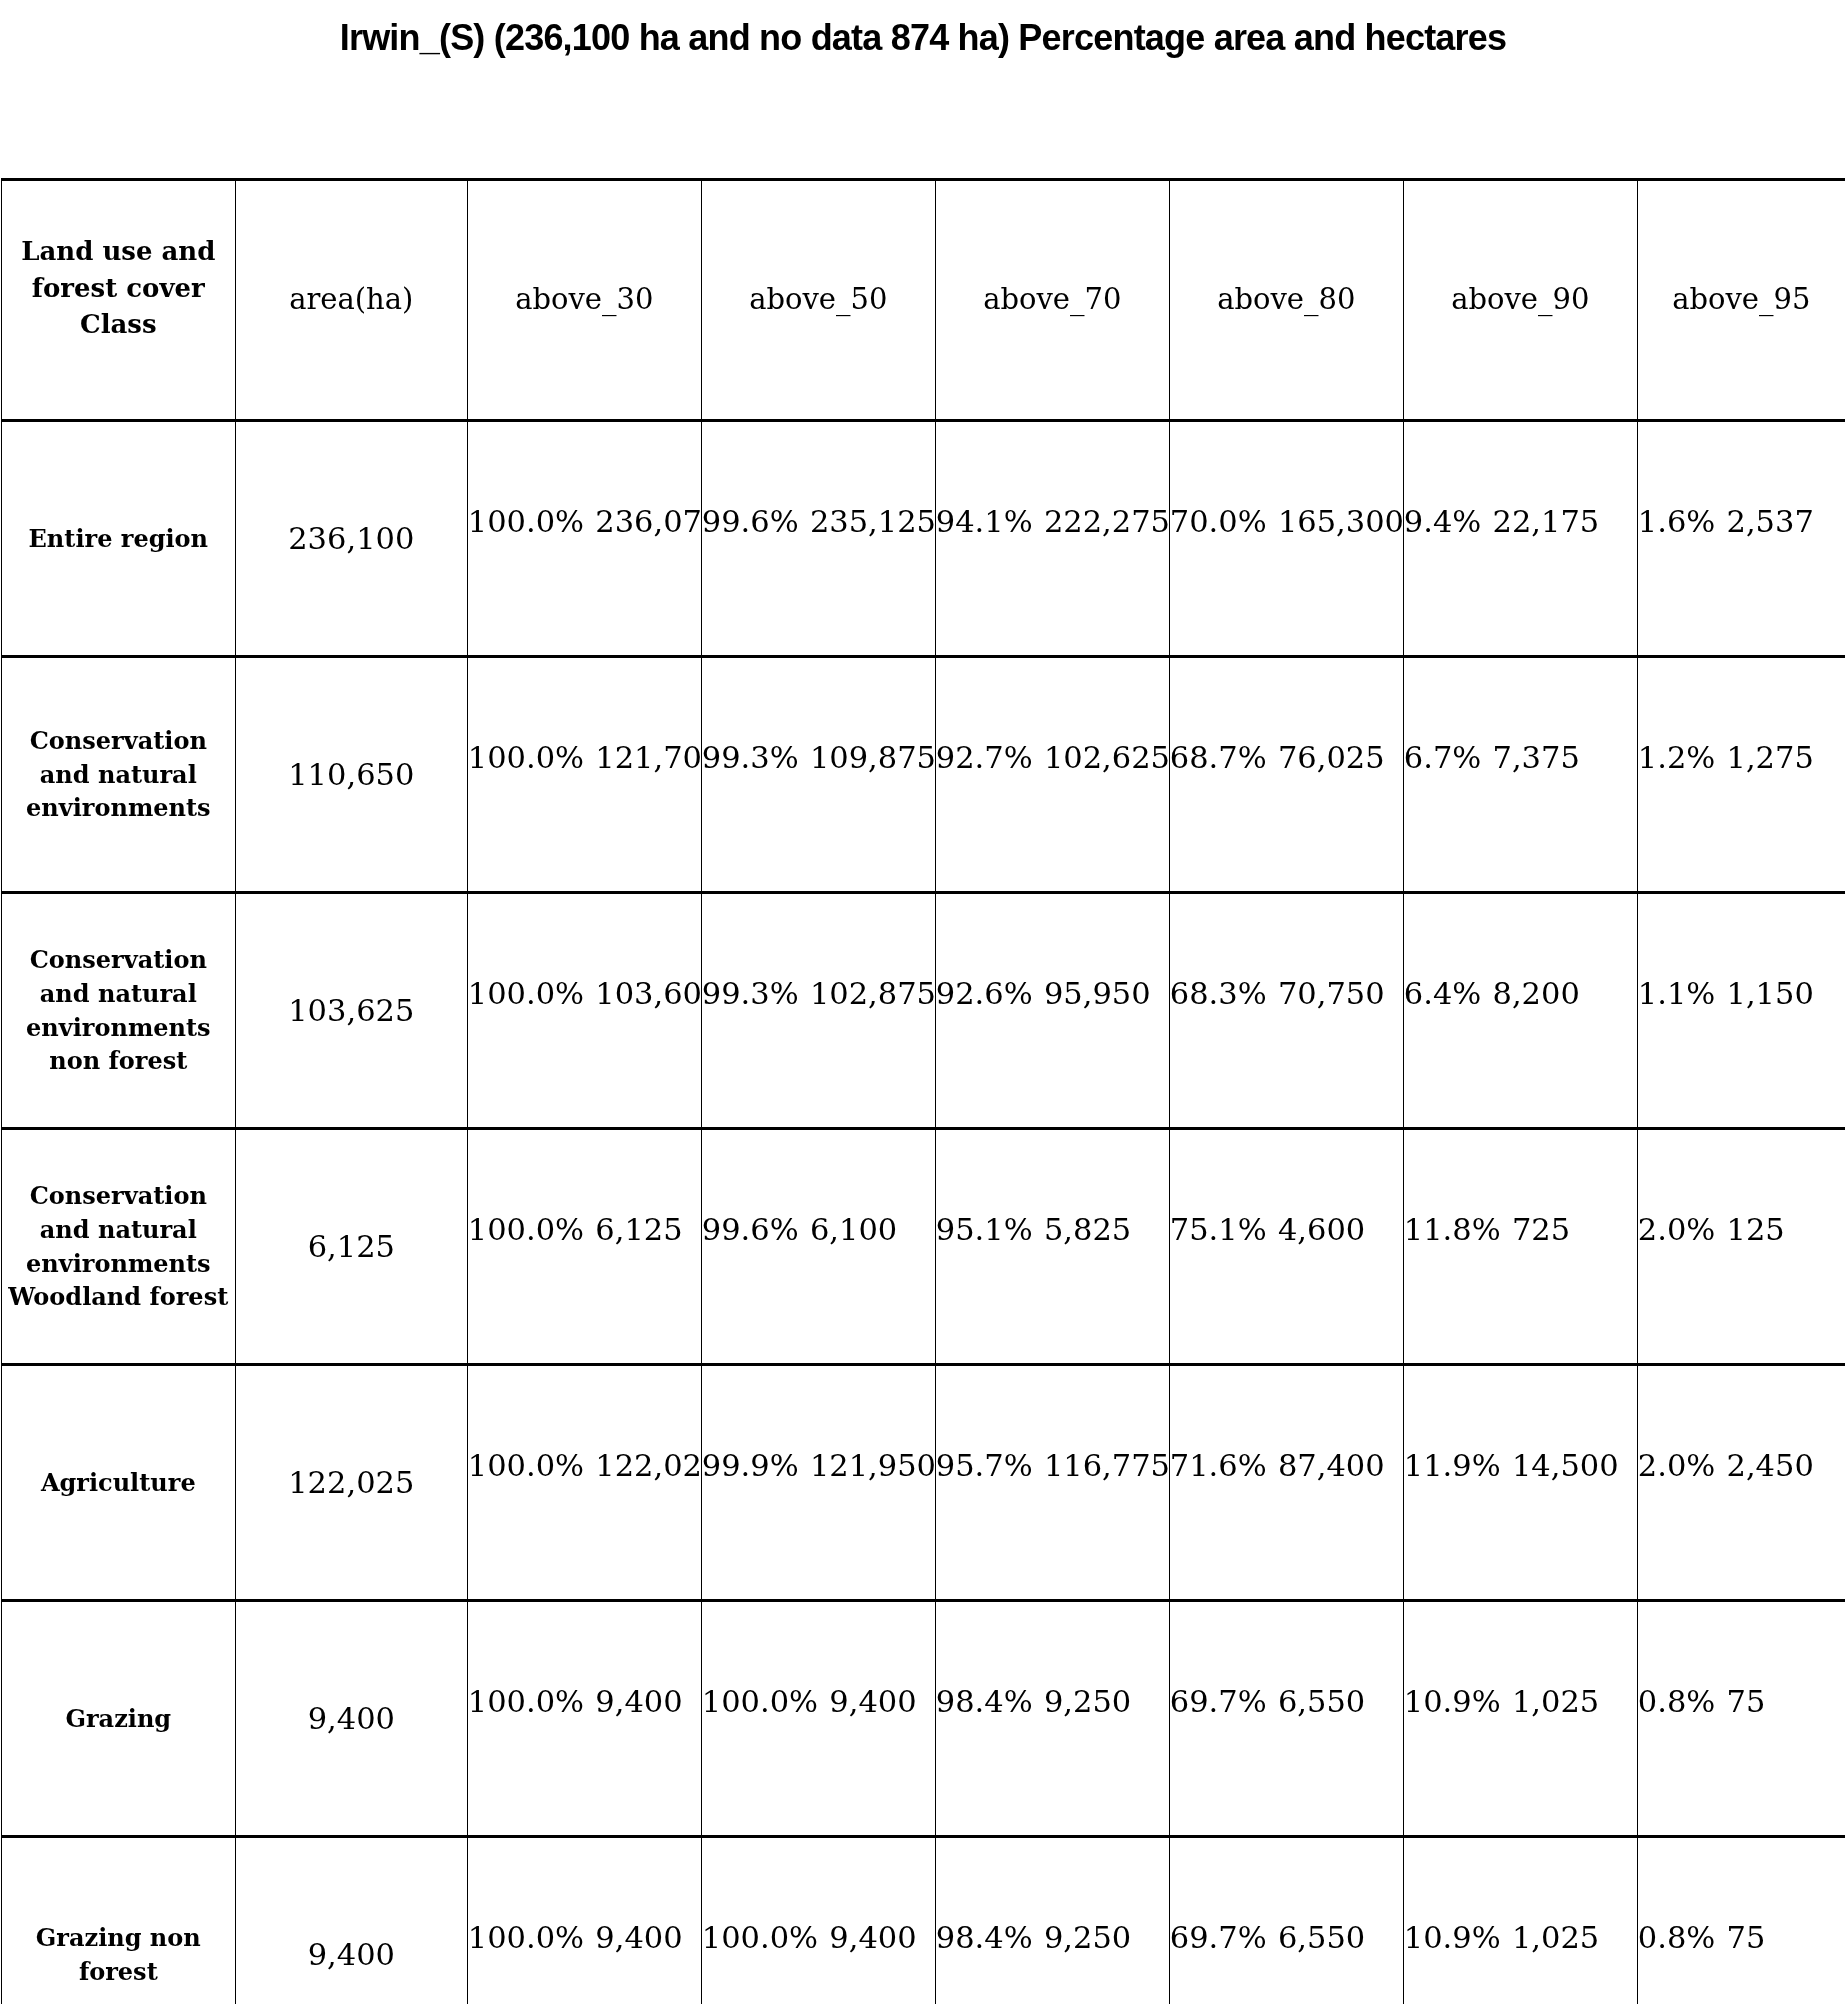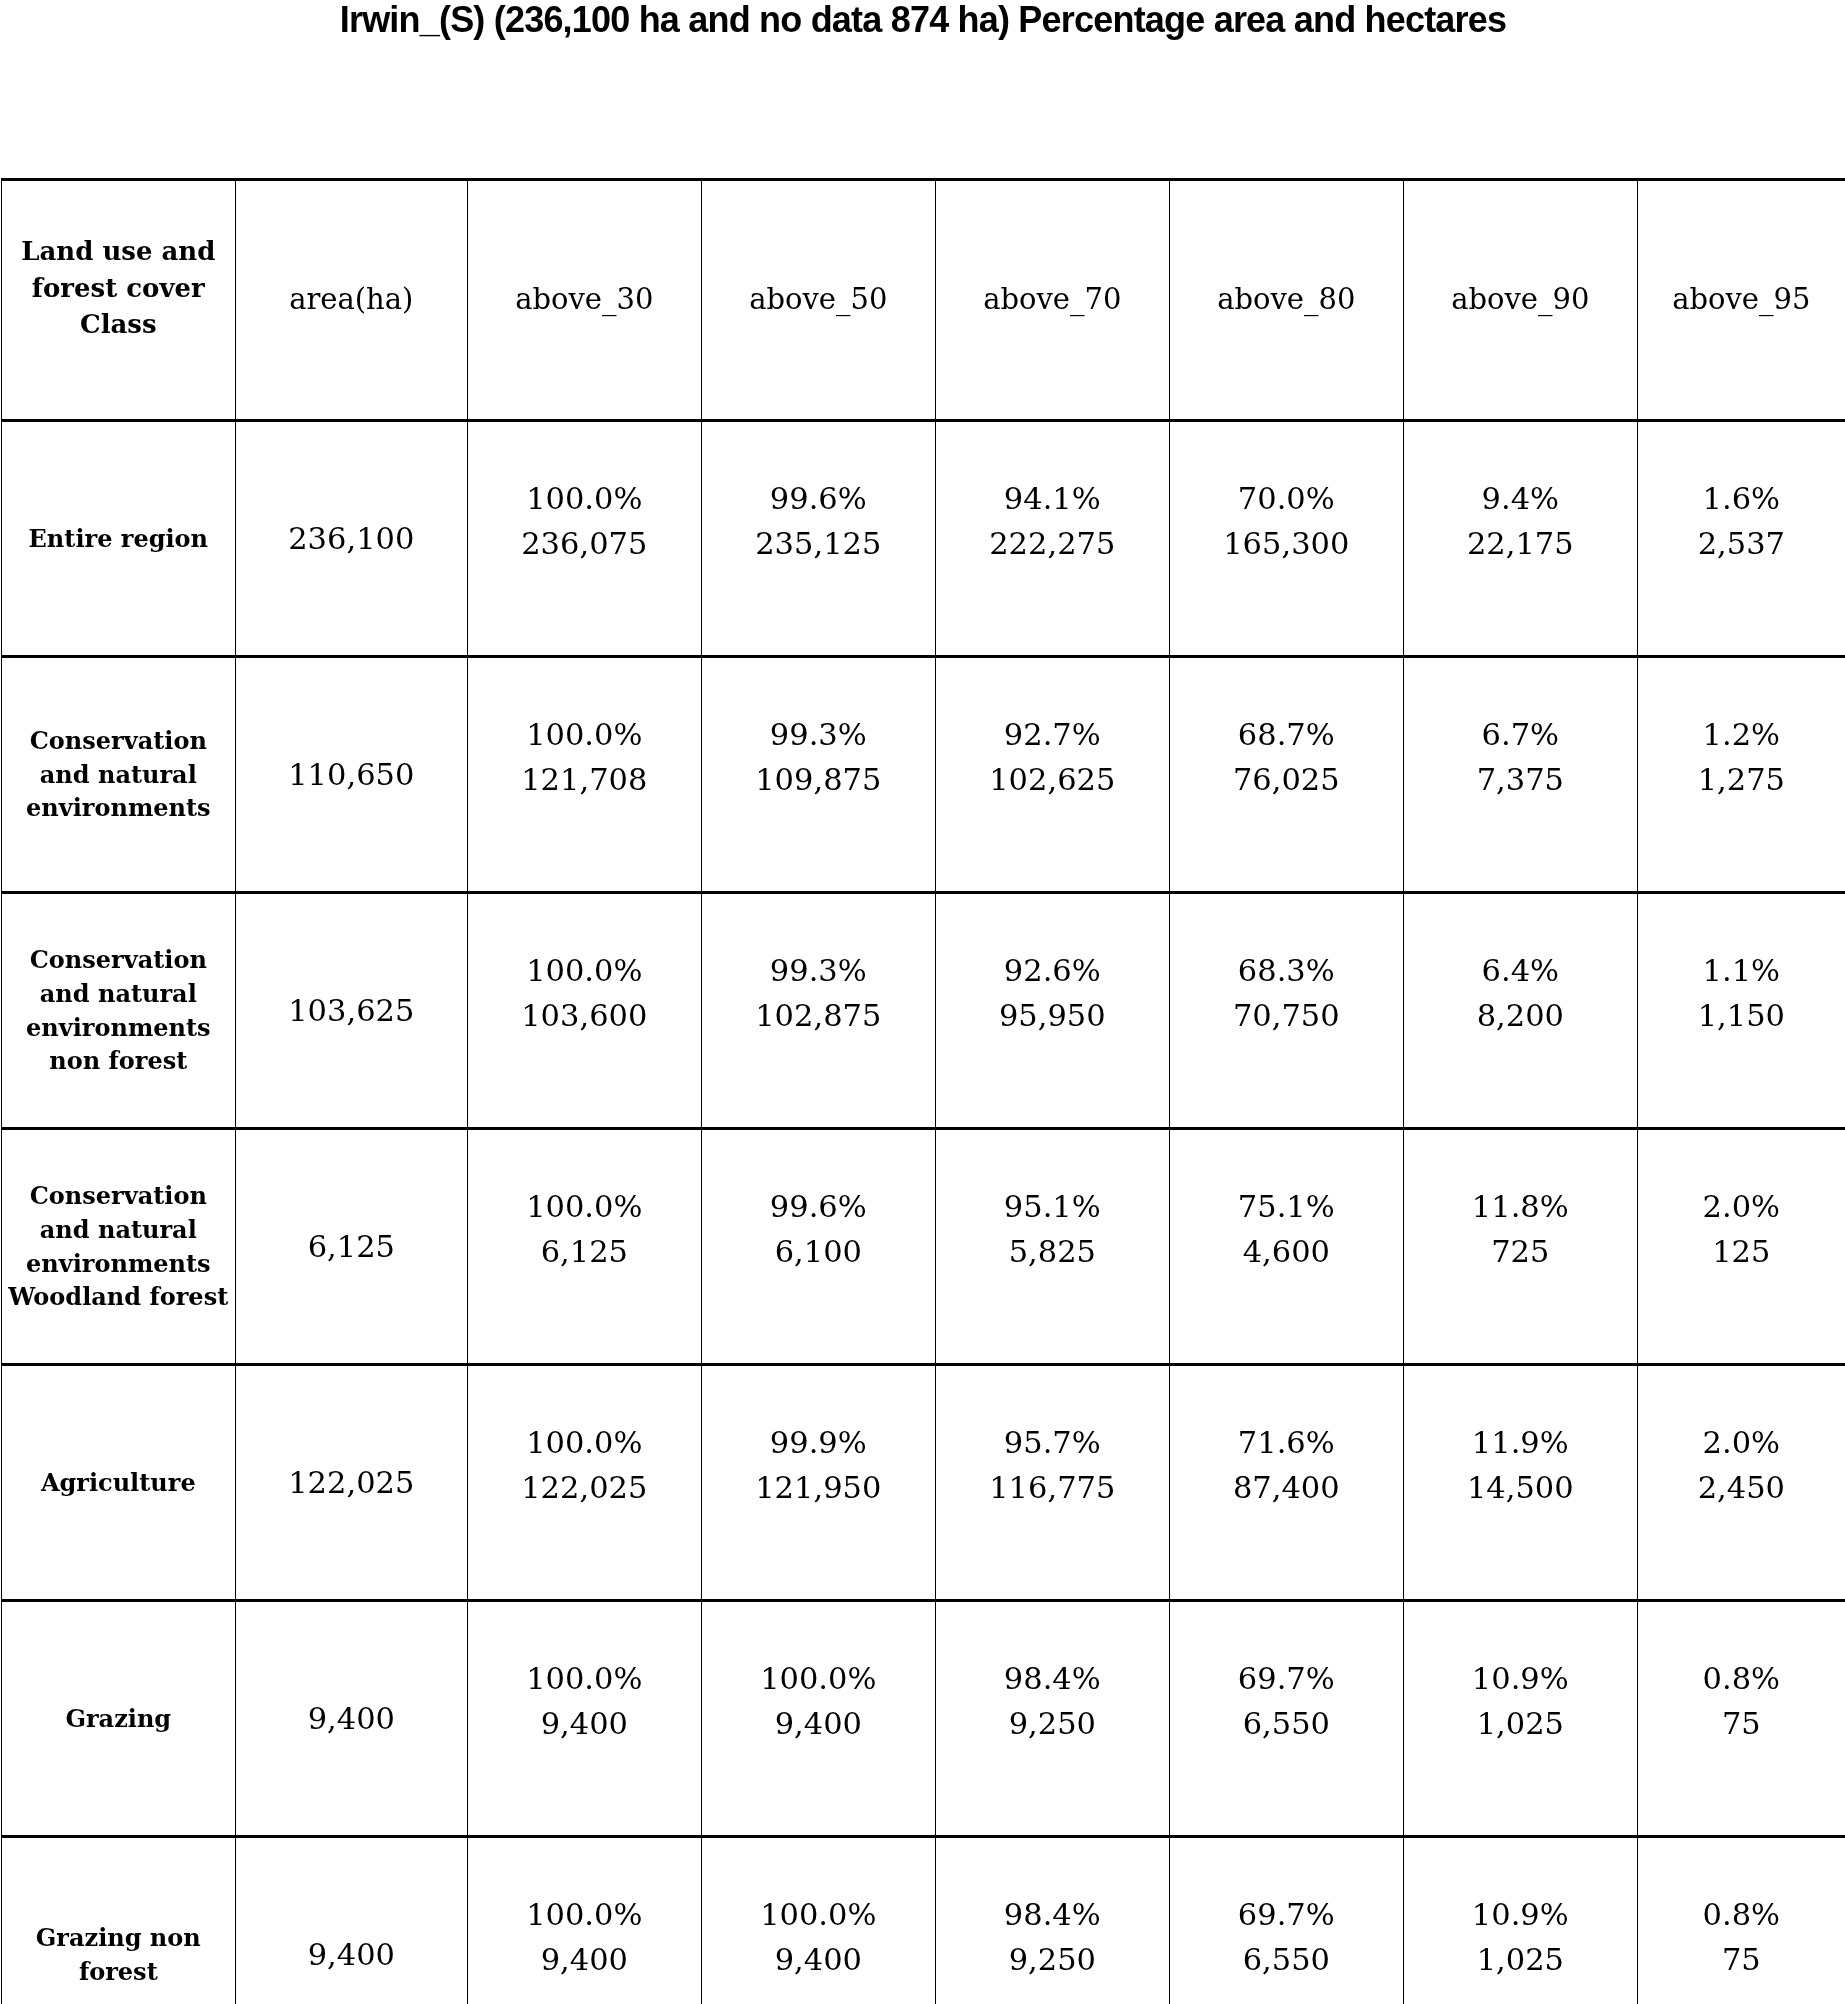--- a/index.html
+++ b/index.html
@@ -2,21 +2,21 @@
 <html style="font-size:6.4px"><head>
 <meta charset="utf-8">
 <style>
   html,body{margin:0;padding:0;}
   body{
     width:1846px;height:2533px;position:relative;background:#ffffff;
     font-family:"DejaVu Serif", serif;color:#000;
   }
   
   .title{
-    position:absolute;top:0;left:0;width:1846px;text-align:center;
+    position:absolute;top:18px;left:0;width:1846px;text-align:center;
     font-family:"Liberation Sans", sans-serif;font-weight:bold;
     font-size:36px;line-height:1.12;letter-spacing:-0.8px;
   }
   
   table.rpt{
     position:absolute;left:0.8px;top:178px;width:1844px;
     border-collapse:collapse;table-layout:fixed;background:#fff;
   }
   table.rpt td, table.rpt th{
     border-left:1.6px solid #000;border-right:1.6px solid #000;
@@ -26,21 +26,21 @@
   }
   tr.hrow{height:241px;margin-left:43px;}
   tr.drow{height:236px;}
   .hdr{font-weight:normal;font-size:29px;line-height:1.3;}
   .hdr-first{
     font-weight:bold;font-size:26px;line-height:1.4;padding:0 9.6px;
     transform:translateY(-12px);
   }
   .lbl{font-weight:bold;font-size:24px;line-height:1.4;padding:0 4px;}
   .num{font-size:30.5px;line-height:1.1;}
-  .stack{display:flex;flex-direction:column;gap:11.2px;transform:translateY(-17px);}
+  .stack{display:flex;flex-direction:row;gap:11.2px;transform:translateY(-17px);}
 </style>
 </head>
 <body>
 
 <div class="title">
   <div>Irwin_(S) (236,100 ha and no data 874 ha) Percentage area and hectares</div>
 </div>
 
 <table class="rpt">
   <colgroup>

